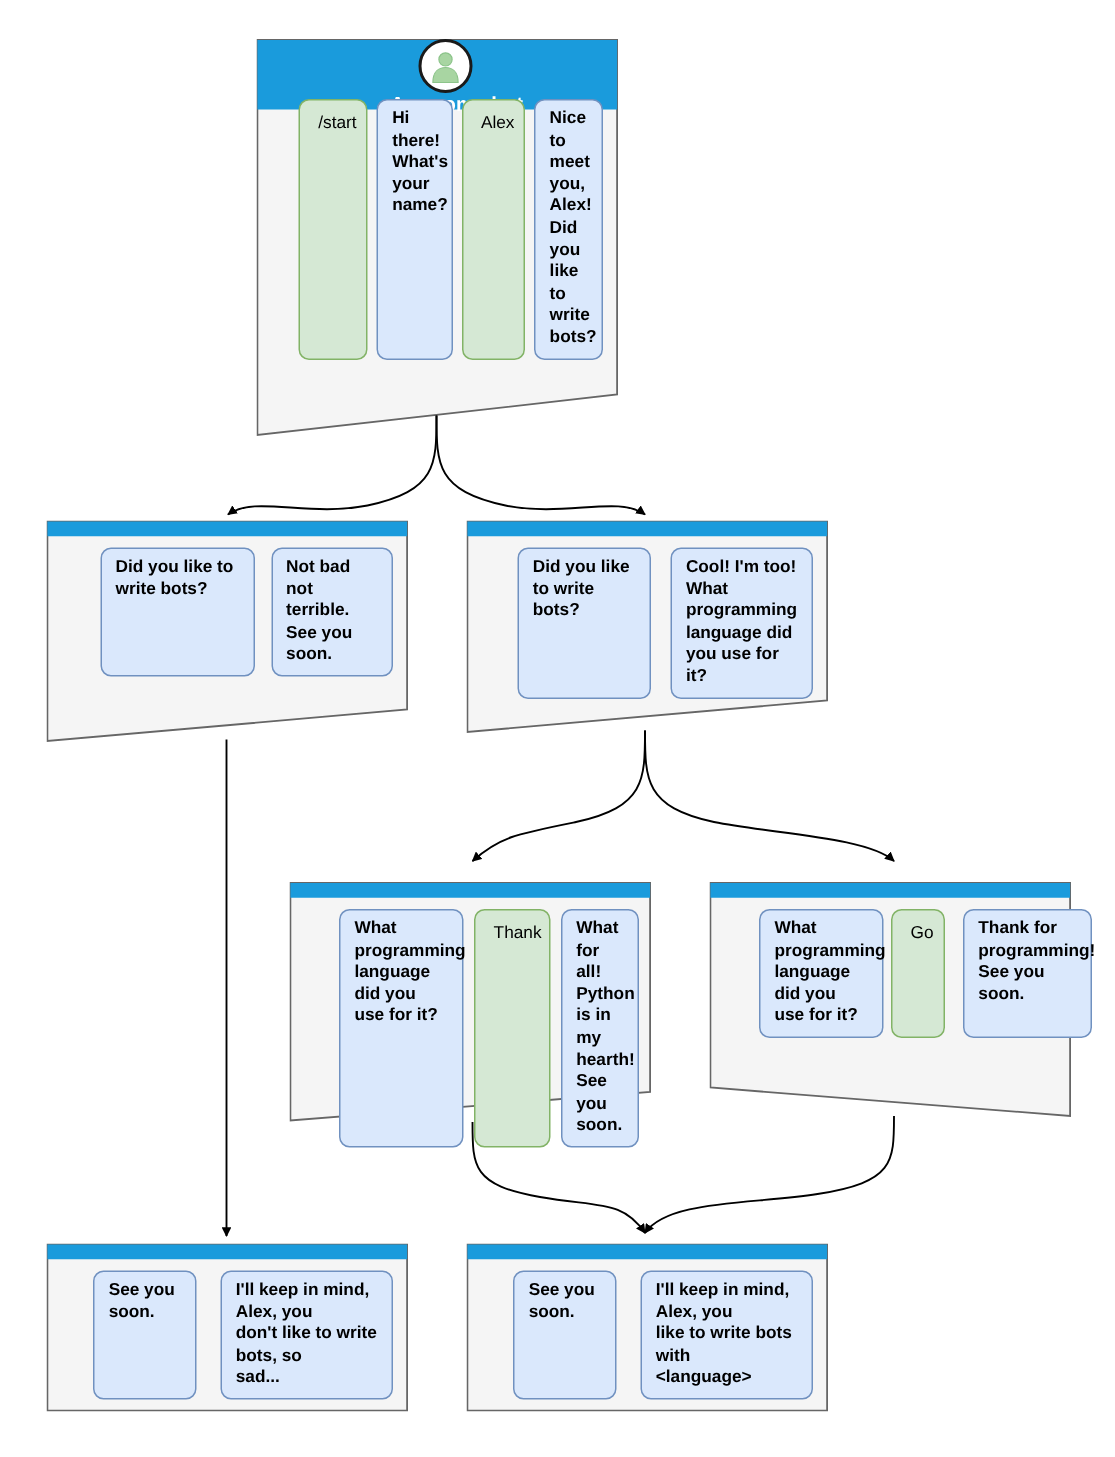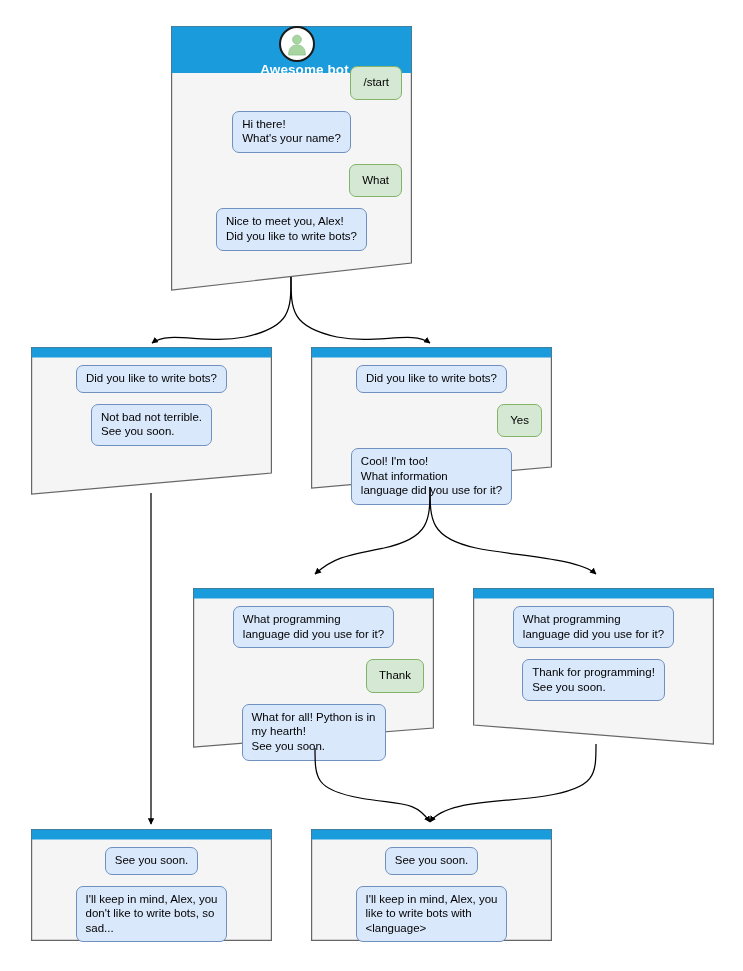--- a/index.html
+++ b/index.html
@@ -86,27 +86,28 @@
   
   .card-header-slim {
     height: 10px;
   }
 
   
   .msgs {
     padding: 9px 10px 0 10px;
     box-sizing: border-box;
     display: flex;
-    flex-direction: column;
+    flex-direction: row;
+    margin-left: 12px;
   }
   .msg-row {
     display: flex;
     margin-bottom: 11px;
   }
-  .msg-row.bot  { justify-content: center; }
+  .msg-row.bot  { justify-content: flex-end; font-weight: bold; }
   .msg-row.user { justify-content: flex-end; }
 
   .bubble {
     border-radius: 7px;
     border: 1px solid transparent;
     box-sizing: border-box;
     font-size: 11.5px;
     line-height: 14.6px;
     color: #000000;
     white-space: pre-line;
@@ -169,21 +170,21 @@
       </div>
       <div class="msgs">
         <div class="msg-row user">
           <div class="bubble user">/start</div>
         </div>
         <div class="msg-row bot">
           <div class="bubble bot">Hi there!
 What's your name?</div>
         </div>
         <div class="msg-row user">
-          <div class="bubble user">What</div>
+          <div class="bubble user">Alex</div>
         </div>
         <div class="msg-row bot">
           <div class="bubble bot">Nice to meet you, Alex!
 Did you like to write bots?</div>
         </div>
       </div>
     </div>
   </div>
 
   <div class="chat-card" style="left:31px; top:347px; width:241px; height:148px;">
@@ -209,26 +210,23 @@
     <svg class="card-shape" viewBox="0 0 241 142" preserveAspectRatio="none">
       <path d="M 0.6,0.6 L 240.4,0.6 L 240.4,120 L 0.6,141 Z" fill="#f5f5f5" stroke="#666666" stroke-width="1.2"></path>
       <path d="M 0.6,0.6 L 240.4,0.6 L 240.4,10.5 L 0.6,10.5 Z" fill="#1a9bdc"></path>
     </svg>
     <div class="card-inner">
       <div class="card-header-slim"></div>
       <div class="msgs compact">
         <div class="msg-row bot">
           <div class="bubble bot">Did you like to write bots?</div>
         </div>
-        <div class="msg-row user">
-          <div class="bubble user">Yes</div>
-        </div>
         <div class="msg-row bot">
           <div class="bubble bot">Cool! I'm too!
-What information
+What programming
 language did you use for it?</div>
         </div>
       </div>
     </div>
   </div>
 
   <div class="chat-card" style="left:193px; top:588px; width:241px; height:160px;">
     <svg class="card-shape" viewBox="0 0 241 160" preserveAspectRatio="none">
       <path d="M 0.6,0.6 L 240.4,0.6 L 240.4,140 L 0.6,159 Z" fill="#f5f5f5" stroke="#666666" stroke-width="1.2"></path>
       <path d="M 0.6,0.6 L 240.4,0.6 L 240.4,10.5 L 0.6,10.5 Z" fill="#1a9bdc"></path>
@@ -257,20 +255,23 @@
       <path d="M 0.6,0.6 L 240.4,0.6 L 240.4,156 L 0.6,137 Z" fill="#f5f5f5" stroke="#666666" stroke-width="1.2"></path>
       <path d="M 0.6,0.6 L 240.4,0.6 L 240.4,10.5 L 0.6,10.5 Z" fill="#1a9bdc"></path>
     </svg>
     <div class="card-inner">
       <div class="card-header-slim"></div>
       <div class="msgs compact">
         <div class="msg-row bot">
           <div class="bubble bot">What programming
 language did you use for it?</div>
         </div>
+        <div class="msg-row user">
+          <div class="bubble user">Go</div>
+        </div>
         <div class="msg-row bot">
           <div class="bubble bot">Thank for programming!
 See you soon.</div>
         </div>
       </div>
     </div>
   </div>
 
   <div class="chat-card" style="left:31px; top:829px; width:241px; height:112px;">
     <svg class="card-shape" viewBox="0 0 241 112" preserveAspectRatio="none">

